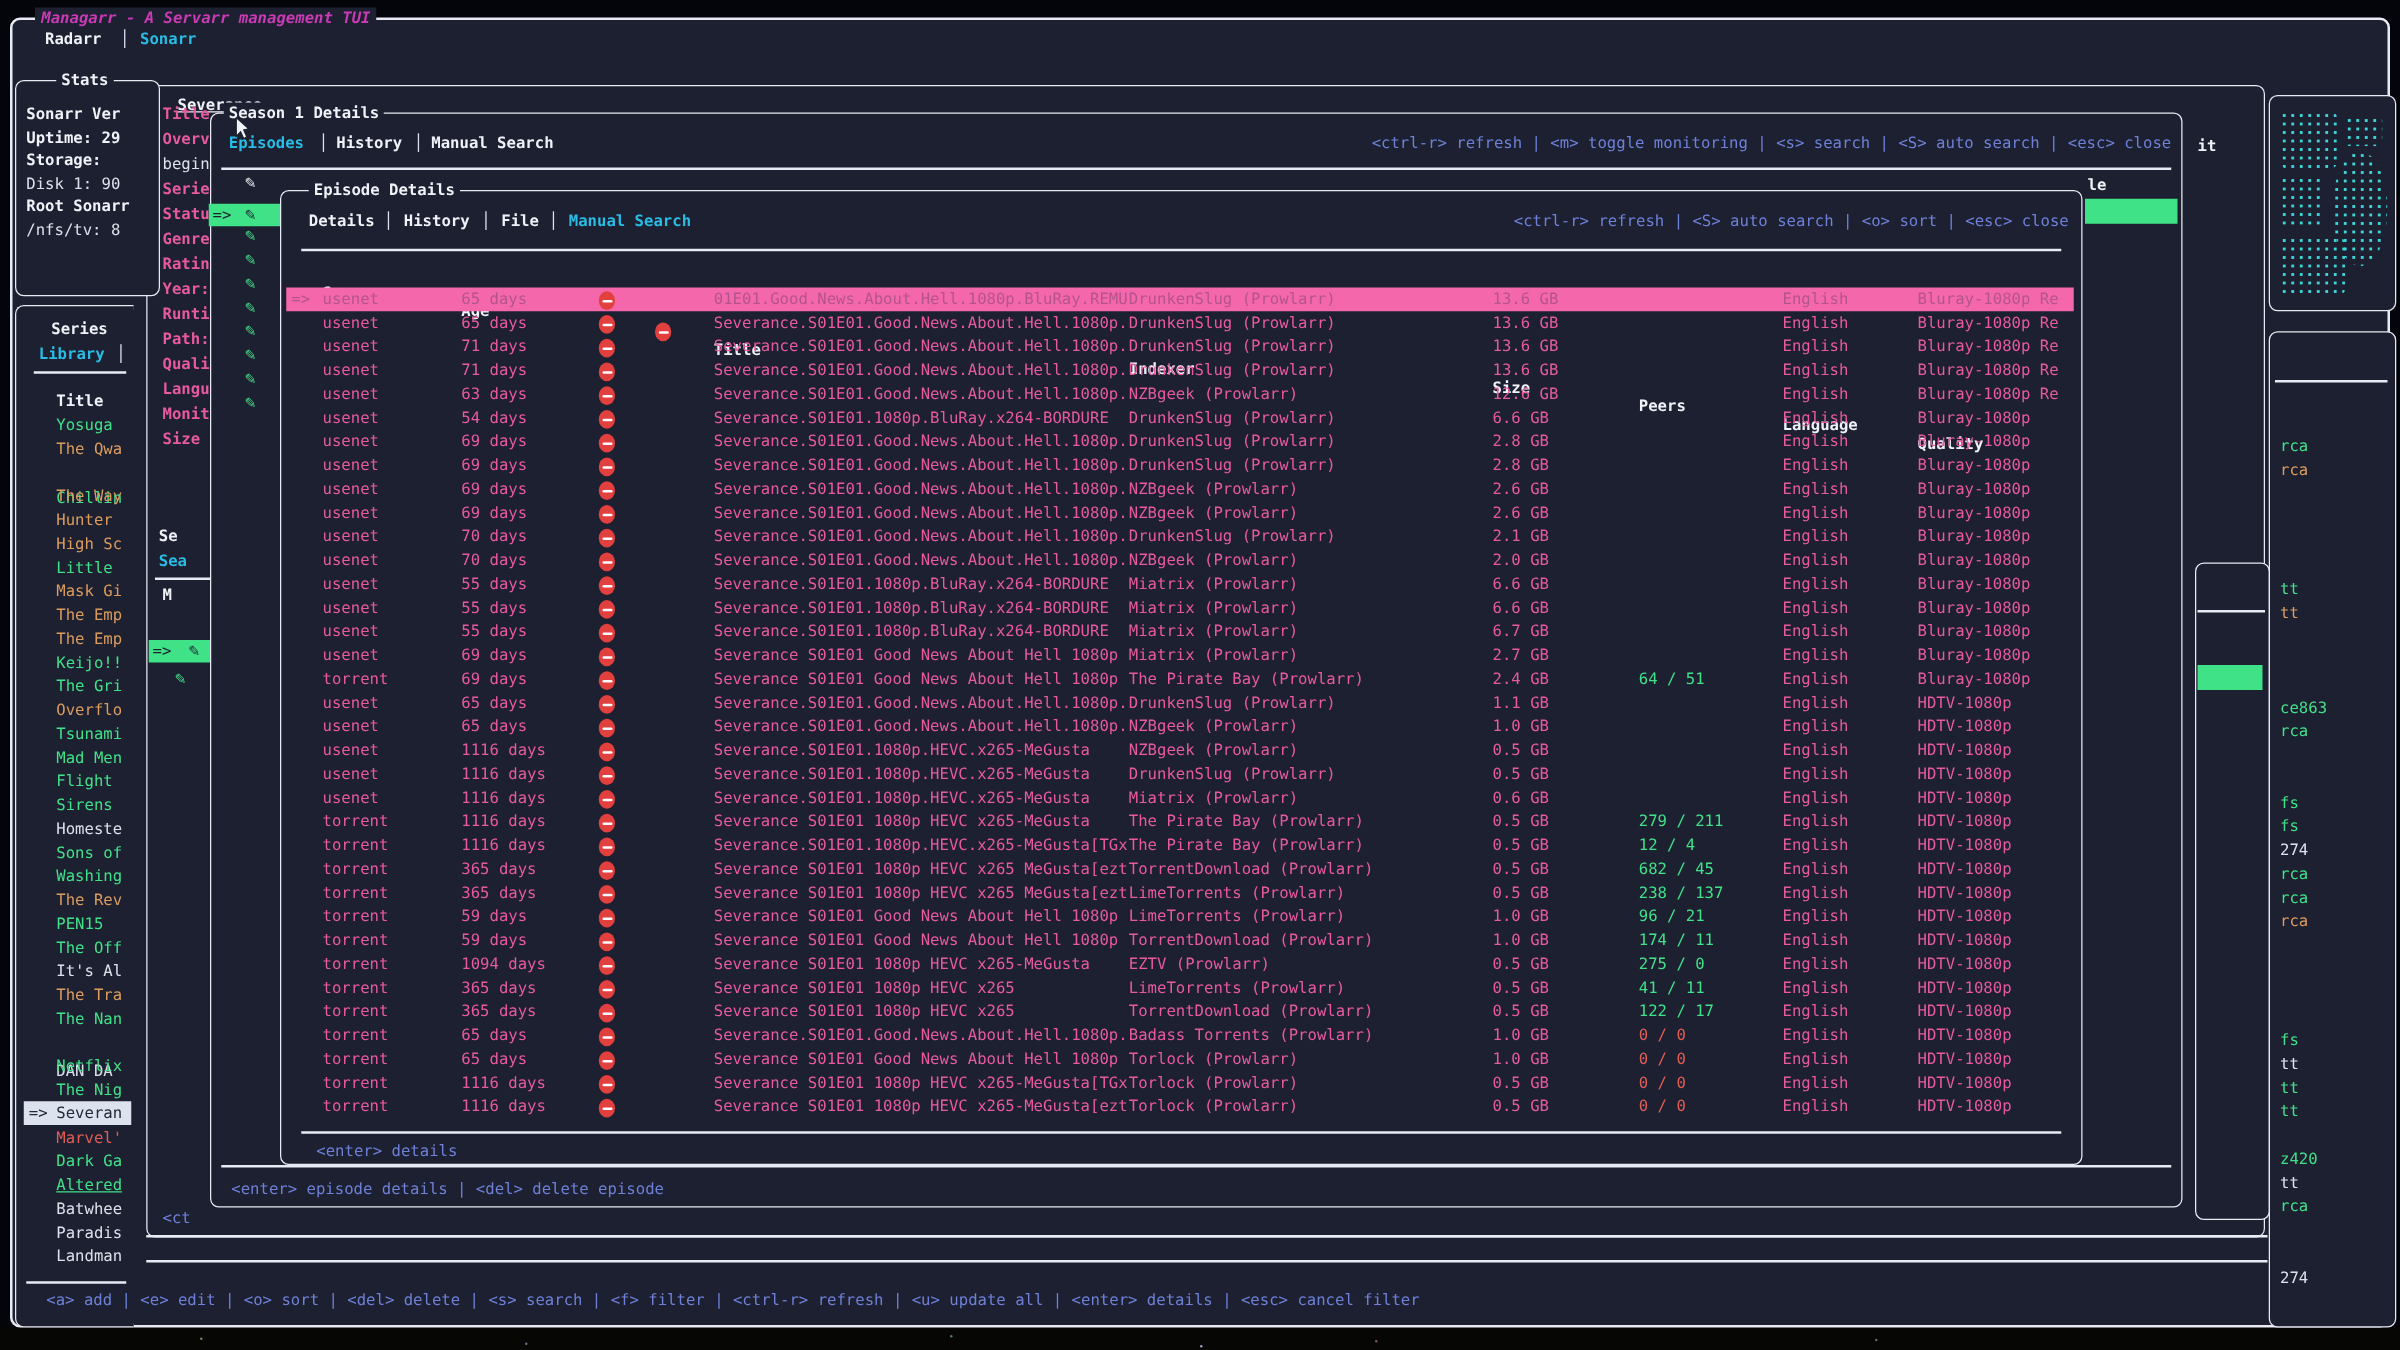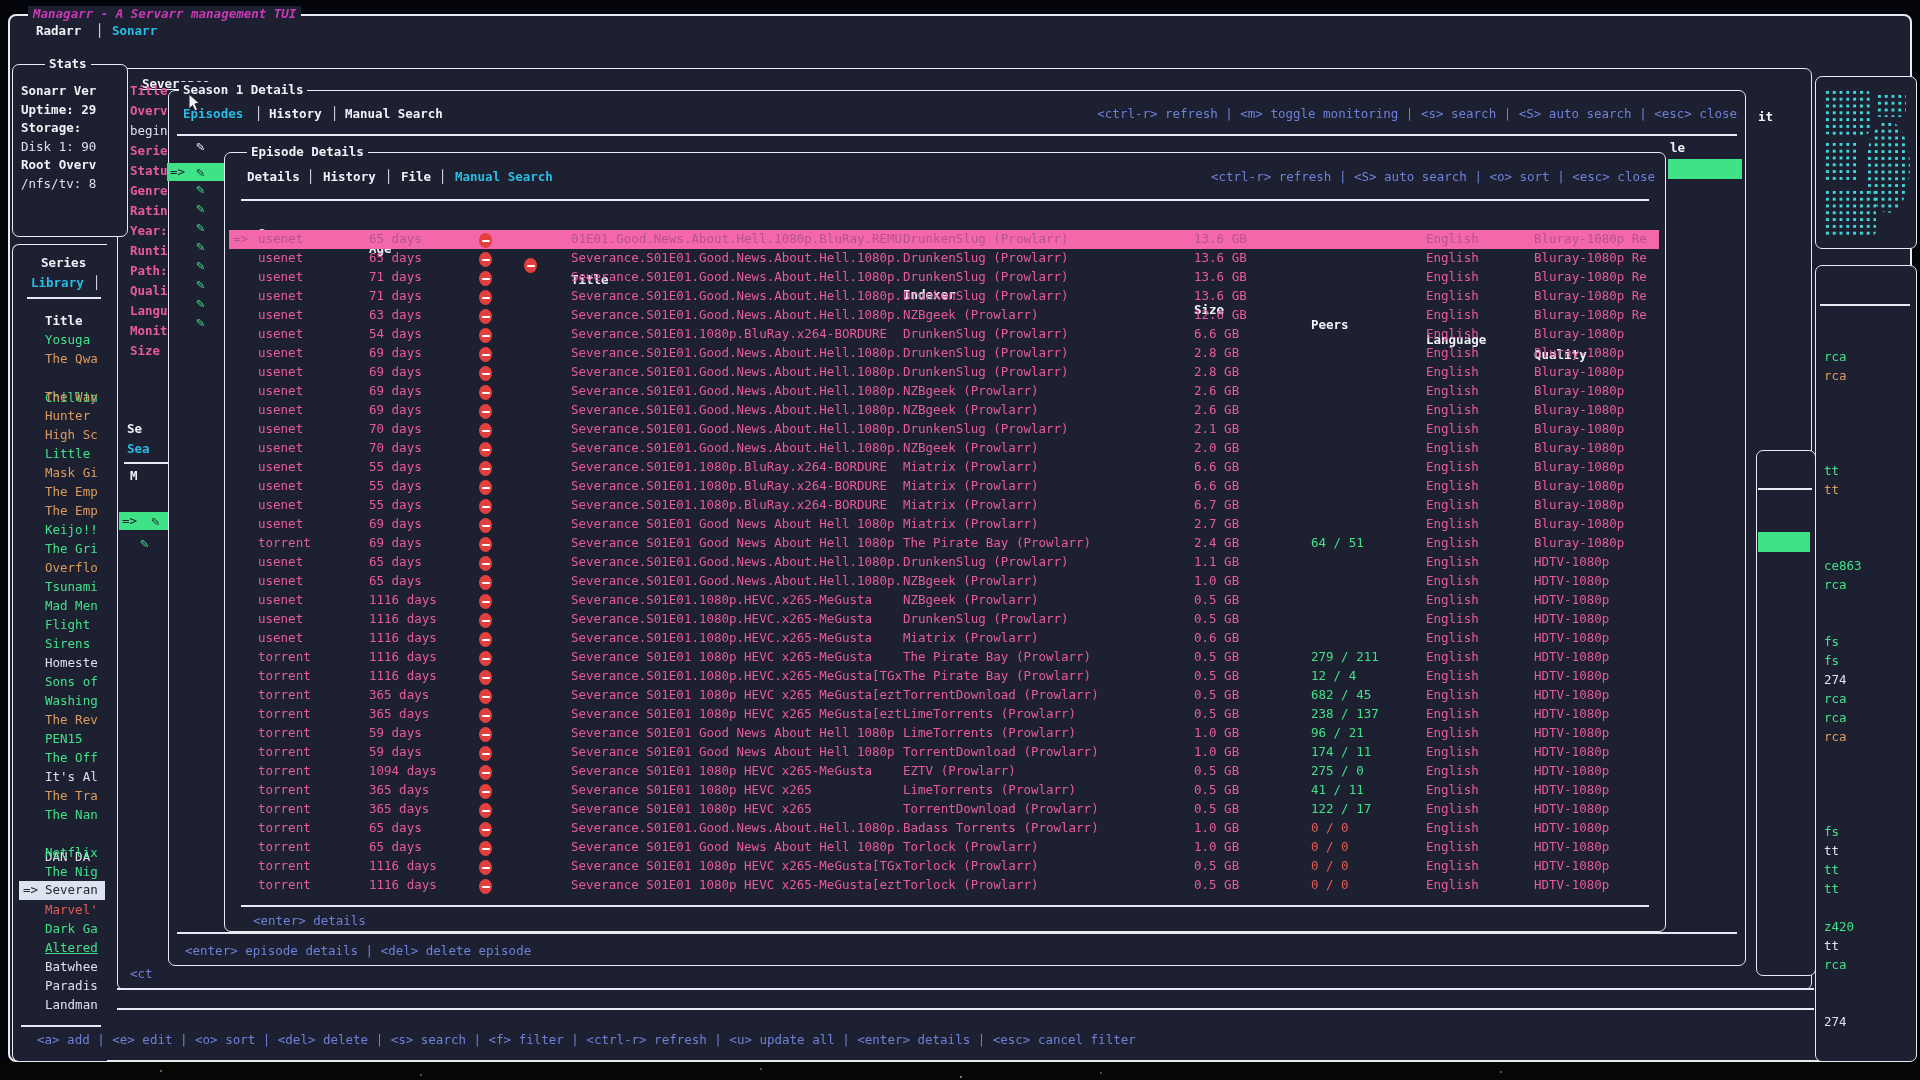--- a/index.html
+++ b/index.html
@@ -108,21 +108,21 @@
       <span class="abs c-white" style="left: 1814px; top: 998px;">274</span>
     </div>
 
   <div class="panel" style="left:2px;top:48px;width:114px;height:171px;">
     <span class="ptitle" style="left:32px;">Stats</span>
     <div id="stats-lines">
         <span class="abs c-bwhite" style="left: 8px; top: 18px;">Sonarr Ver</span>
         <span class="abs c-bwhite" style="left: 8px; top: 36.6px;">Uptime: 29</span>
         <span class="abs c-bwhite" style="left: 8px; top: 55.2px;">Storage:</span>
         <span class="abs c-white" style="left: 8px; top: 73.8px;">Disk 1: 90</span>
-        <span class="abs c-bwhite" style="left: 8px; top: 92.4px;">Root Overv</span>
+        <span class="abs c-bwhite" style="left: 8px; top: 92.4px;">Root Sonarr</span>
         <span class="abs c-white" style="left: 8px; top: 111px;">/nfs/tv: 8</span>
       </div>
   </div>
 
   <div class="panel" style="left:2px;top:228px;width:94px;height:816px;border-right:none;border-radius:7px 0 0 7px;">
     <span class="abs c-bwhite" style="left:28px;top:10px;">Series</span>
     <span class="abs c-cyan" style="left:18px;top:30px;">Library</span>
     <span class="abs c-white" style="left:80px;top:30px;">│</span>
     <div class="hline" style="left:14px;top:52px;width:74px;"></div>
     <span class="abs c-bwhite" style="left:32px;top:68px;">Title</span>

